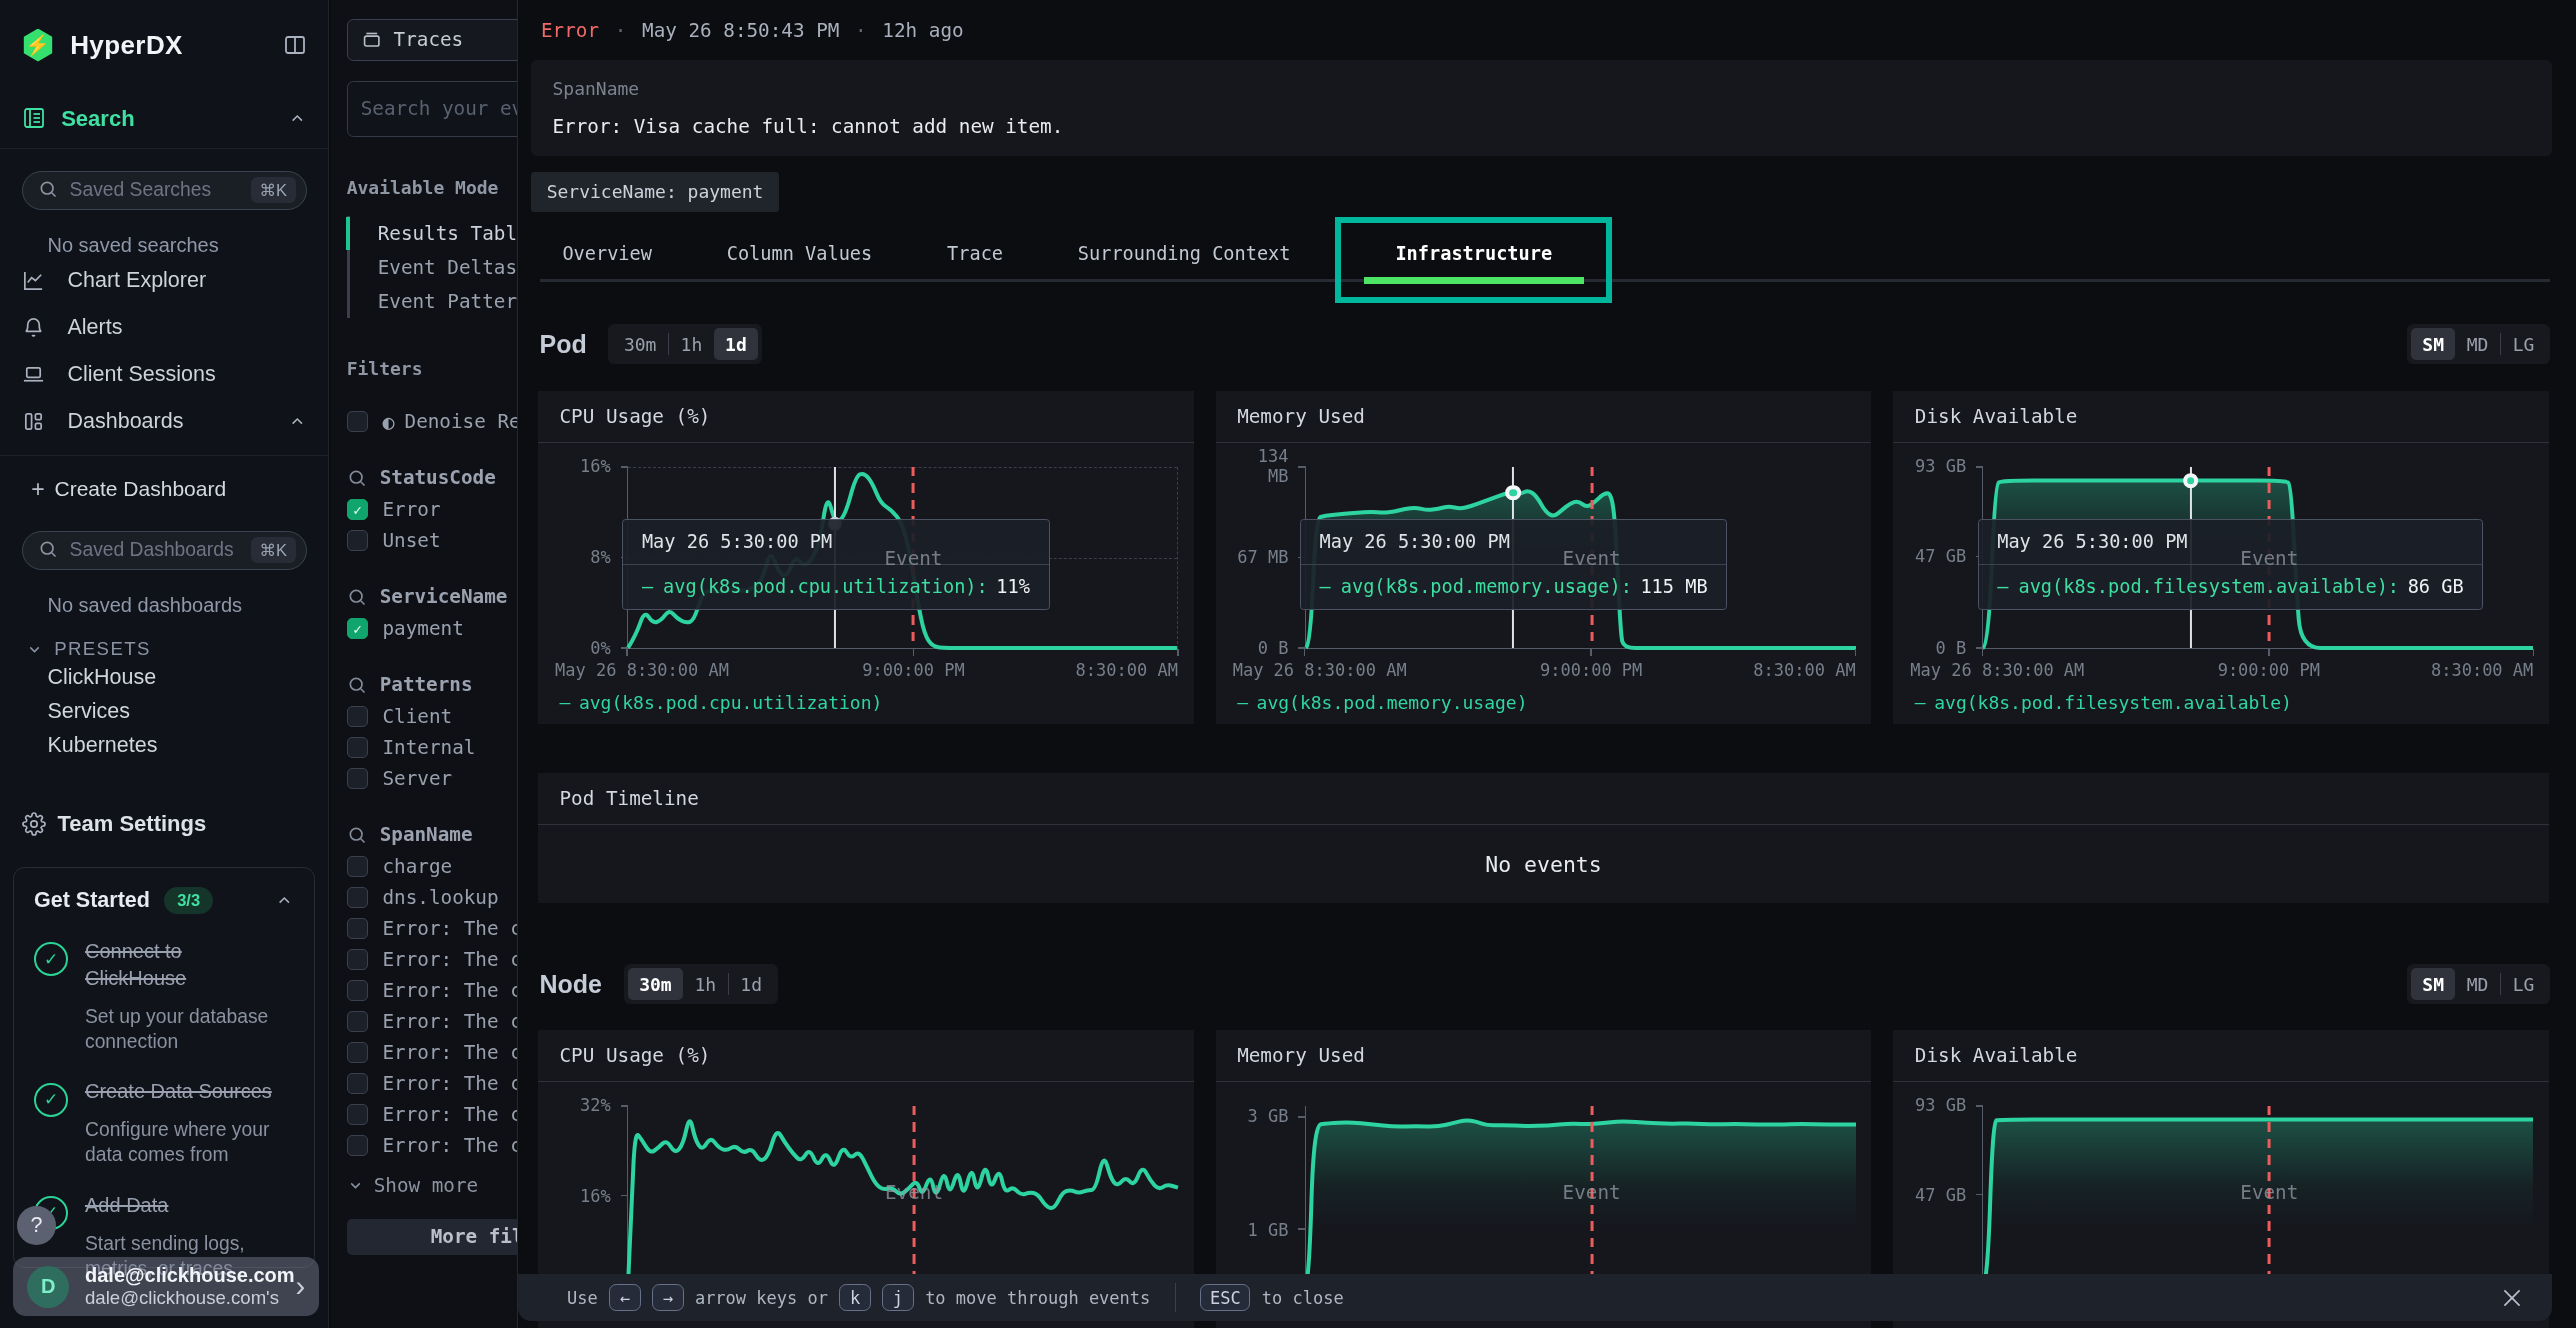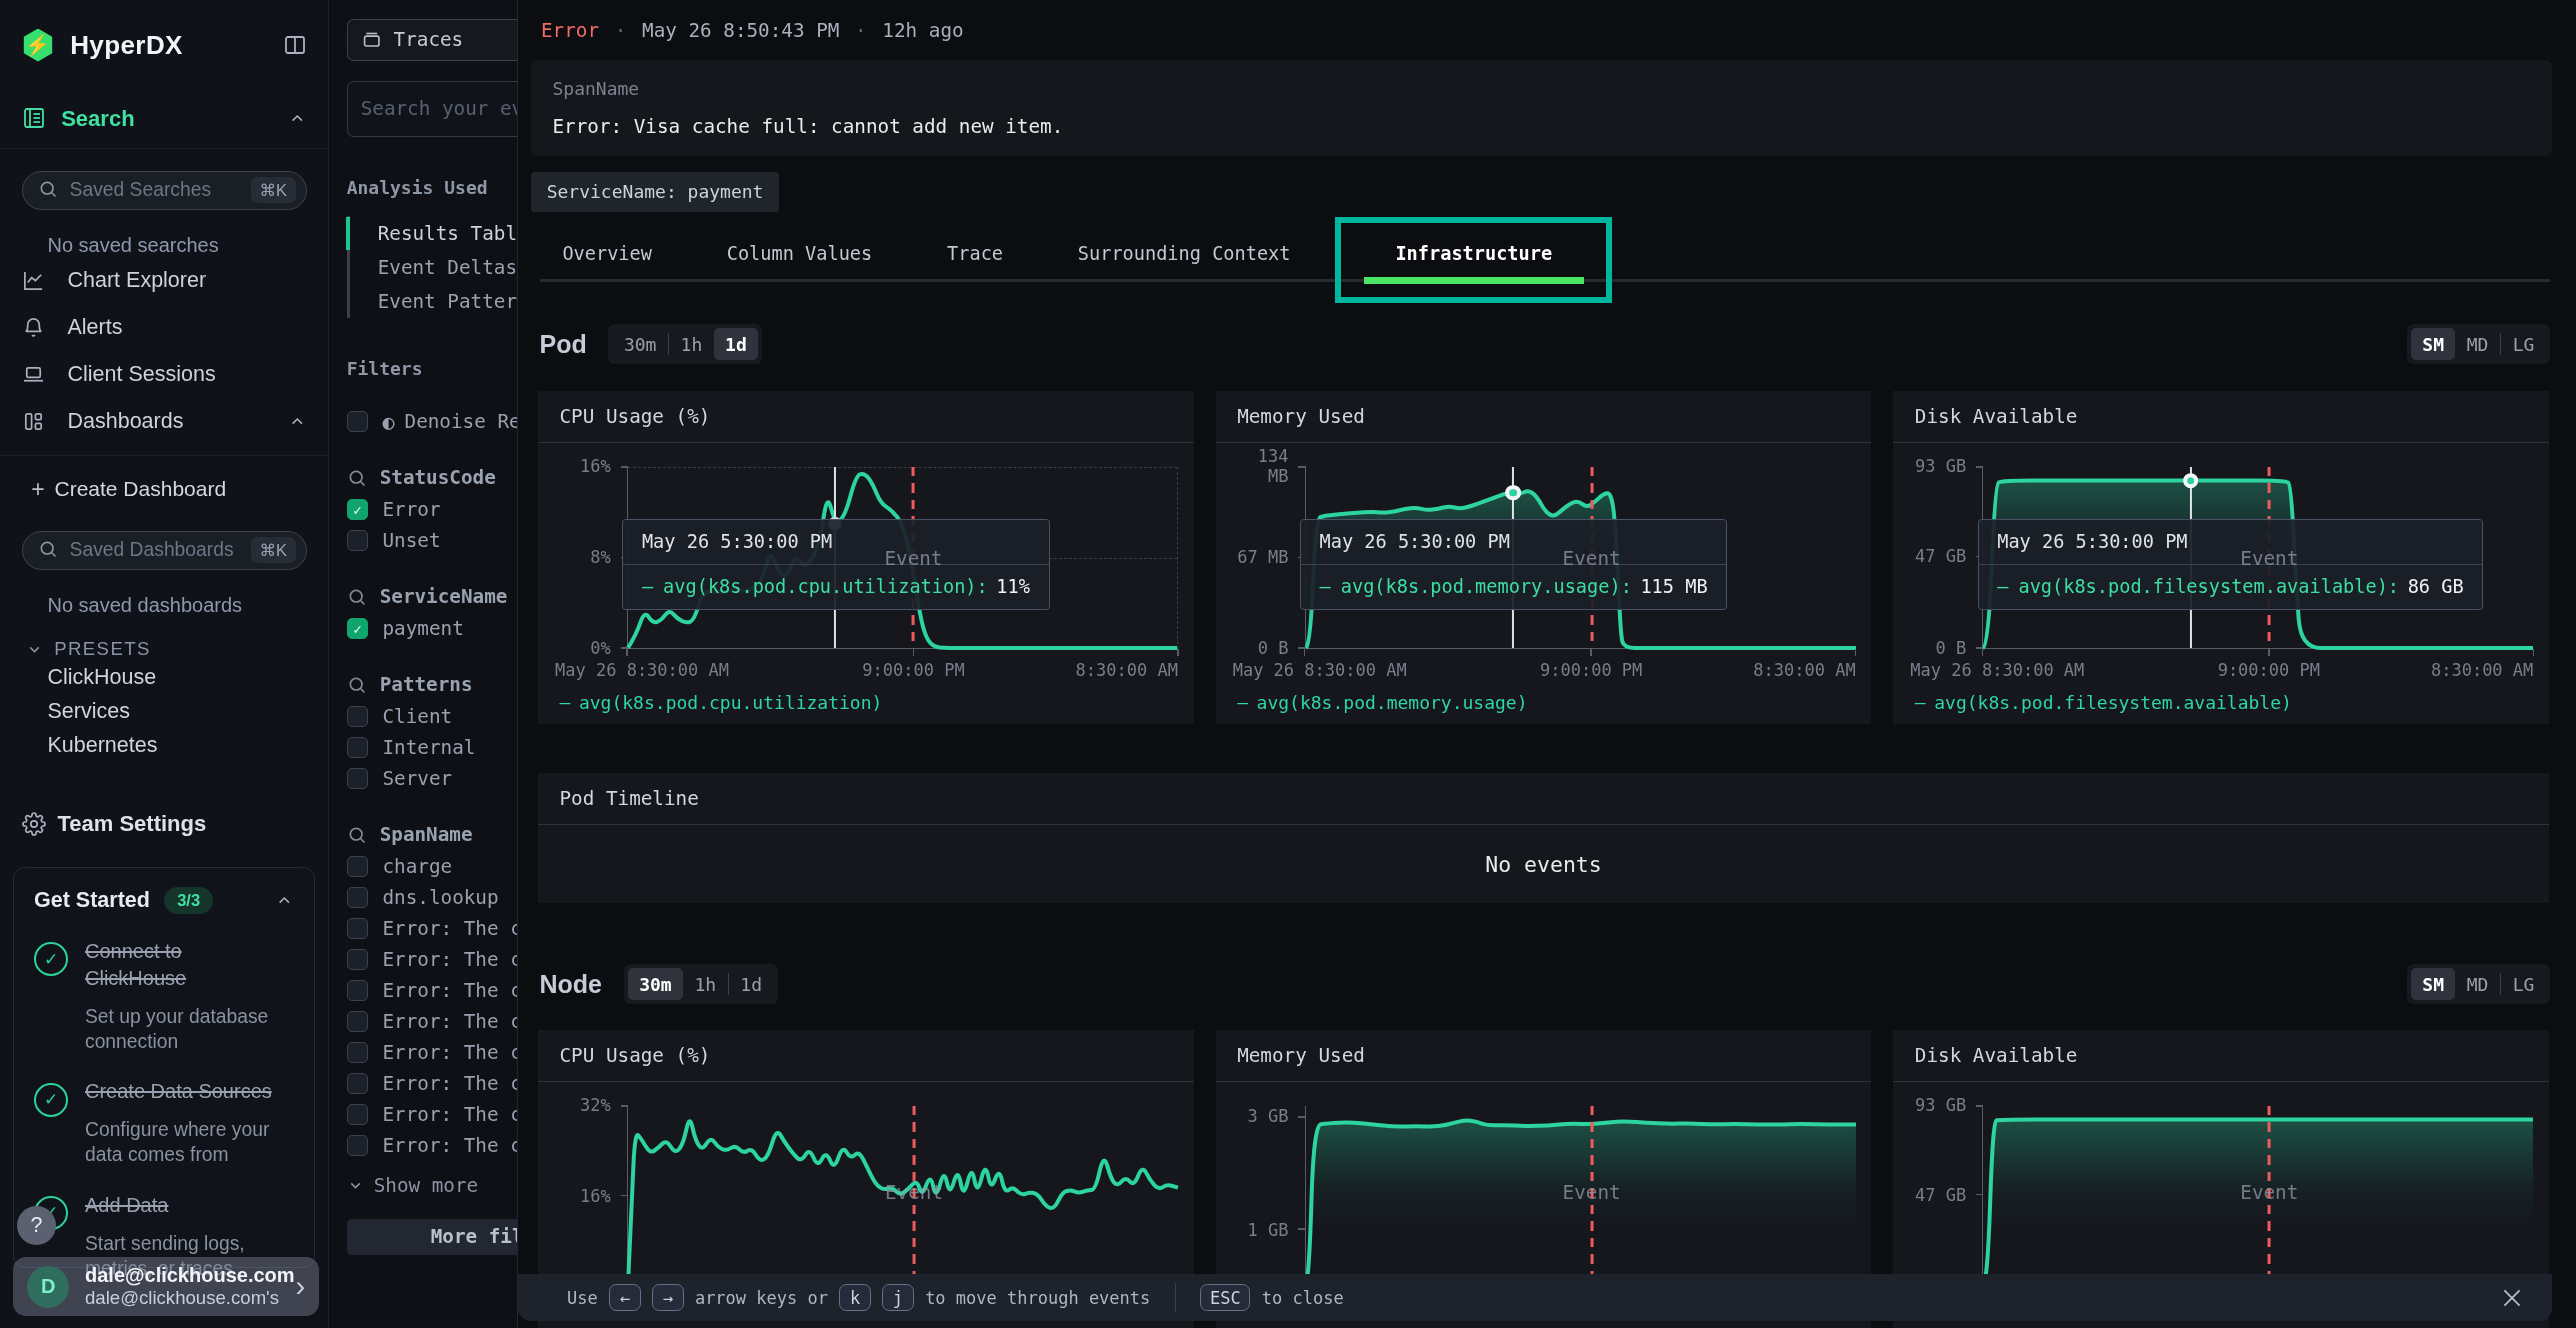--- a/index.html
+++ b/index.html
@@ -355,21 +355,21 @@
         <span class="ic">
           <svg width="21.5" height="21.5" viewBox="0 0 24 24" fill="none" stroke="currentColor" stroke-width="1.8">
               <rect x="4" y="8" width="16" height="11" rx="2"></rect>
               <line x1="6" y1="5" x2="18" y2="5"></line>
             </svg>
         </span>
         <span>Traces</span>
       </div>
       <input class="fc-search" placeholder="Search your ev" style="">
 
-      <div class="fc-label">Analysis Used</div>
+      <div class="fc-label">Available Mode</div>
       <div class="mode-list">
         <div class="mode-item active">Results Table</div>
         <div class="mode-item">Event Deltas</div>
         <div class="mode-item">Event Patterns</div>
       </div>
 
       <div class="fc-label">Filters</div>
 
       <div class="f-row denoise-row">
         <span class="chk"></span>

